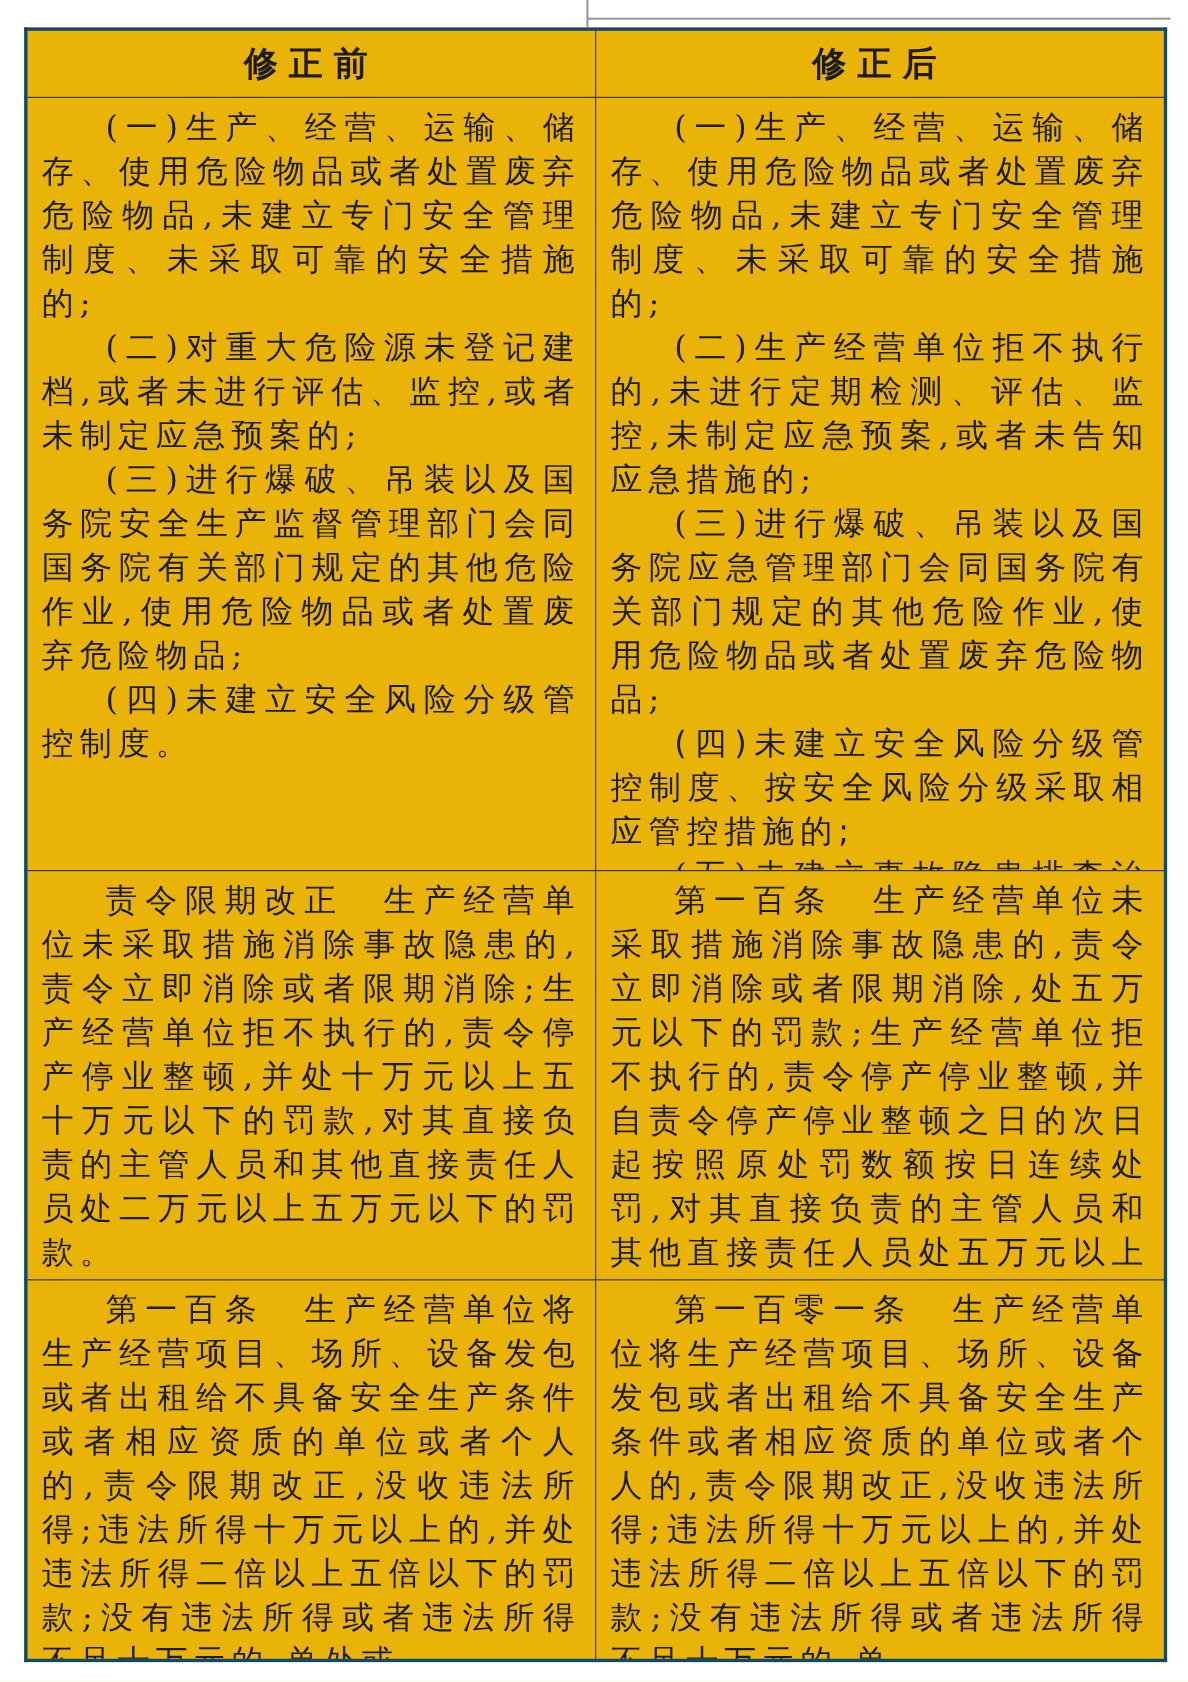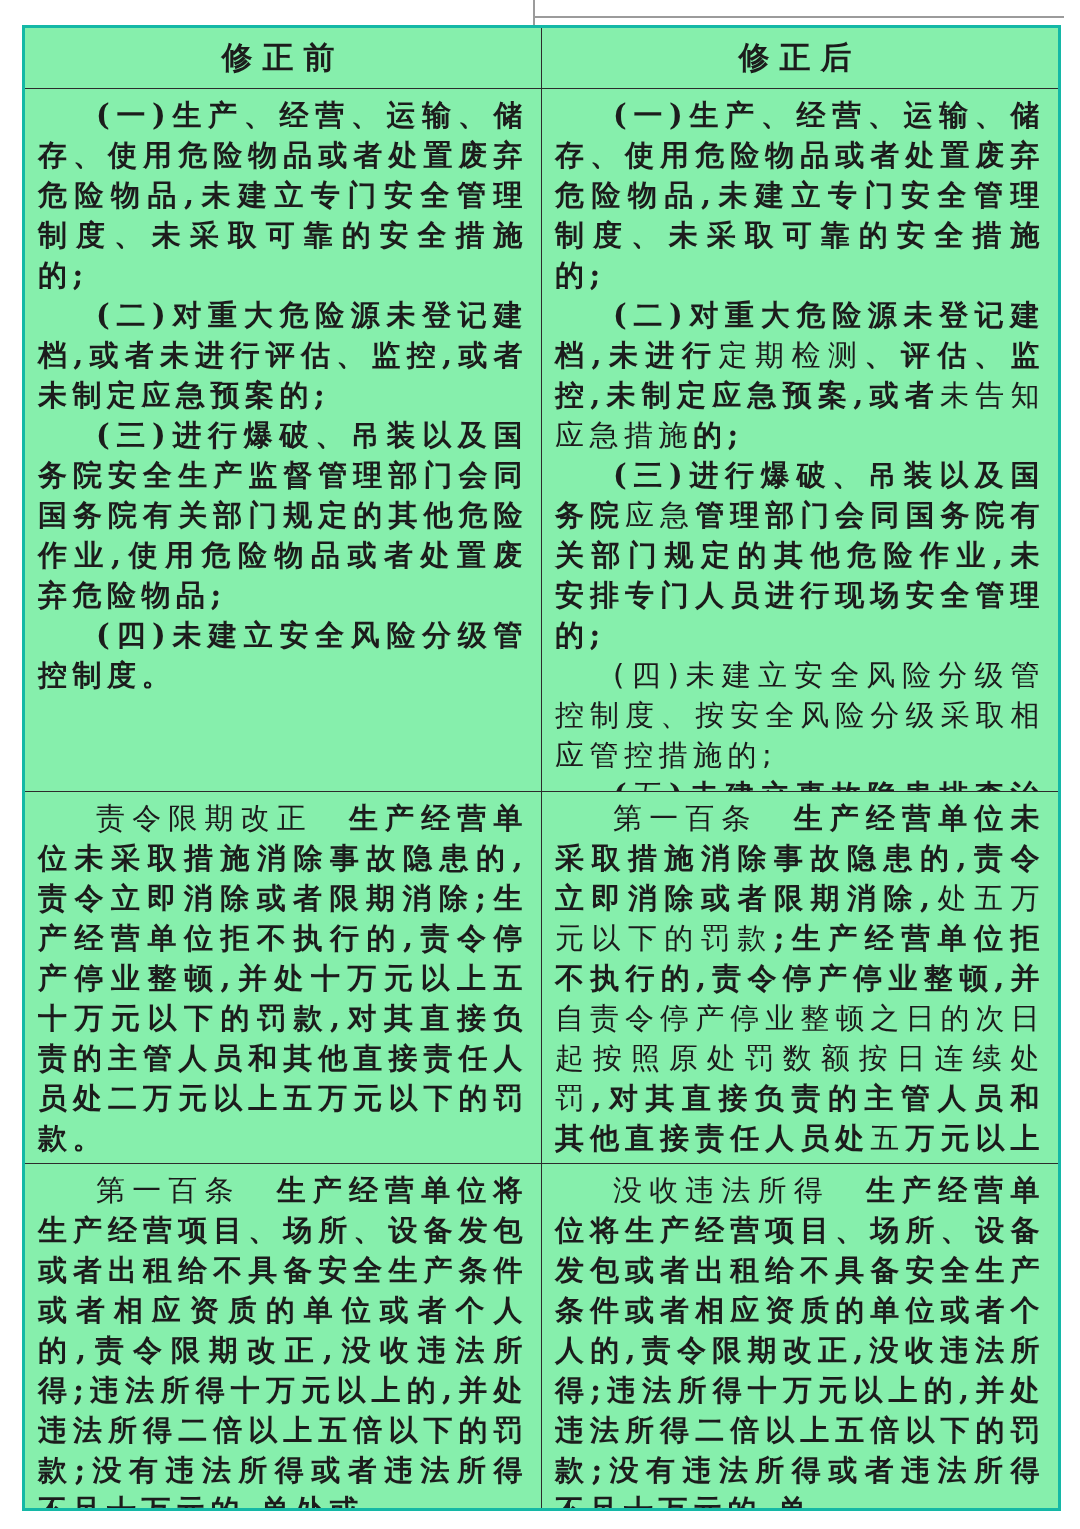--- a/index.html
+++ b/index.html
@@ -19,22 +19,22 @@
     position:absolute;left:533px;top:0;width:2px;height:25px;
     background:#9b9b9b;
   }
   .table-wrap{
     position:absolute;left:22px;top:25px;
   }
   table.cmp{
     border-collapse:collapse;
     table-layout:fixed;
     width:1036px;
-    background:#86efac;
-    border:3px solid #14b8a6;
+    background:#eab308;
+    border:3px solid #0c4a6e;
   }
   table.cmp col{width:518px;}
   table.cmp th, table.cmp td{
     border:1.5px solid #2c2c2c;
     vertical-align:top;
     padding:0;
   }
   table.cmp th{
     height:60px;
     vertical-align:middle;
@@ -52,21 +52,21 @@
   tr.r1 td .cell{height:359px;}
   tr.r2 td .cell{height:332px;}
   .cell p{
     margin:0;
     text-indent:2em;
     font-size:29px;
     line-height:40px;
     letter-spacing:5.5px;
     text-align:justify;
   }
-  .seg{font-weight:700;}
+  .seg{font-weight:400;}
   .seg.bold{
     font-weight:400;
     font-family:"DejaVu Sans", sans-serif;
   }
 </style>
 </head>
 <body>
 
 <div class="crop-artifact-v"></div>
 <div class="crop-artifact-h"></div>
@@ -89,22 +89,22 @@
             <div class="cell">
               <p><span class="seg">(一)生产、经营、运输、储存、使用危险物品或者处置废弃危险物品,未建立专门安全管理制度、未采取可靠的安全措施的;</span></p>
               <p><span class="seg">(二)对重大危险源未登记建档,或者未进行评估、监控,或者未制定应急预案的;</span></p>
               <p><span class="seg">(三)进行爆破、吊装以及国务院安全生产监督管理部门会同国务院有关部门规定的其他危险作业,使用危险物品或者处置废弃危险物品;</span></p>
               <p><span class="seg">(四)未建立安全风险分级管控制度。</span></p>
             </div>
           </td>
           <td>
             <div class="cell">
               <p><span class="seg">(一)生产、经营、运输、储存、使用危险物品或者处置废弃危险物品,未建立专门安全管理制度、未采取可靠的安全措施的;</span></p>
-              <p><span class="seg">(二)对重大危险源未登记建档,未进行</span><span class="seg bold">定期检测</span><span class="seg">、评估、监控,未制定应急预案,或者</span><span class="seg bold">未告知应急措施</span><span class="seg">的;</span></p>
-              <p><span class="seg">(三)进行爆破、吊装以及国务院</span><span class="seg bold">应急</span><span class="seg">管理部门会同国务院有关部门规定的其他危险作业,未安排专门人员进行现场安全管理的;</span></p>
+              <p><span class="seg">(二)生产经营单位拒不执行的,未进行</span><span class="seg bold">定期检测</span><span class="seg">、评估、监控,未制定应急预案,或者</span><span class="seg bold">未告知应急措施</span><span class="seg">的;</span></p>
+              <p><span class="seg">(三)进行爆破、吊装以及国务院</span><span class="seg bold">应急</span><span class="seg">管理部门会同国务院有关部门规定的其他危险作业,使用危险物品或者处置废弃危险物品;</span></p>
               <p><span class="seg bold">(四)未建立安全风险分级管控制度、按安全风险分级采取相应管控措施的;</span></p>
               <p><span class="seg">(</span><span class="seg bold">五</span><span class="seg">)未建立事故隐患排查治理制度,</span></p>
             </div>
           </td>
         </tr>
         <tr class="r1">
           <td>
             <div class="cell">
               <p><span class="seg bold">责令限期改正</span><span class="seg">　生产经营单位未采取措施消除事故隐患的,责令立即消除或者限期消除;生产经营单位拒不执行的,责令停产停业整顿,并处十万元以上五十万元以下的罚款,对其直接负责的主管人员和其他直接责任人员处二万元以上五万元以下的罚款。</span></p>
             </div>
@@ -116,19 +116,19 @@
           </td>
         </tr>
         <tr class="r2">
           <td>
             <div class="cell">
               <p><span class="seg bold">第一百条</span><span class="seg">　生产经营单位将生产经营项目、场所、设备发包或者出租给不具备安全生产条件或者相应资质的单位或者个人的,责令限期改正,没收违法所得;违法所得十万元以上的,并处违法所得二倍以上五倍以下的罚款;没有违法所得或者违法所得不足十万元的,单处或</span></p>
             </div>
           </td>
           <td>
             <div class="cell">
-              <p><span class="seg bold">没收违法所得</span><span class="seg">　生产经营单位将生产经营项目、场所、设备发包或者出租给不具备安全生产条件或者相应资质的单位或者个人的,责令限期改正,没收违法所得;违法所得十万元以上的,并处违法所得二倍以上五倍以下的罚款;没有违法所得或者违法所得不足十万元的,单</span></p>
+              <p><span class="seg bold">第一百零一条</span><span class="seg">　生产经营单位将生产经营项目、场所、设备发包或者出租给不具备安全生产条件或者相应资质的单位或者个人的,责令限期改正,没收违法所得;违法所得十万元以上的,并处违法所得二倍以上五倍以下的罚款;没有违法所得或者违法所得不足十万元的,单</span></p>
             </div>
           </td>
         </tr>
       </tbody>
   </table>
 </div>
 
 </body></html>

